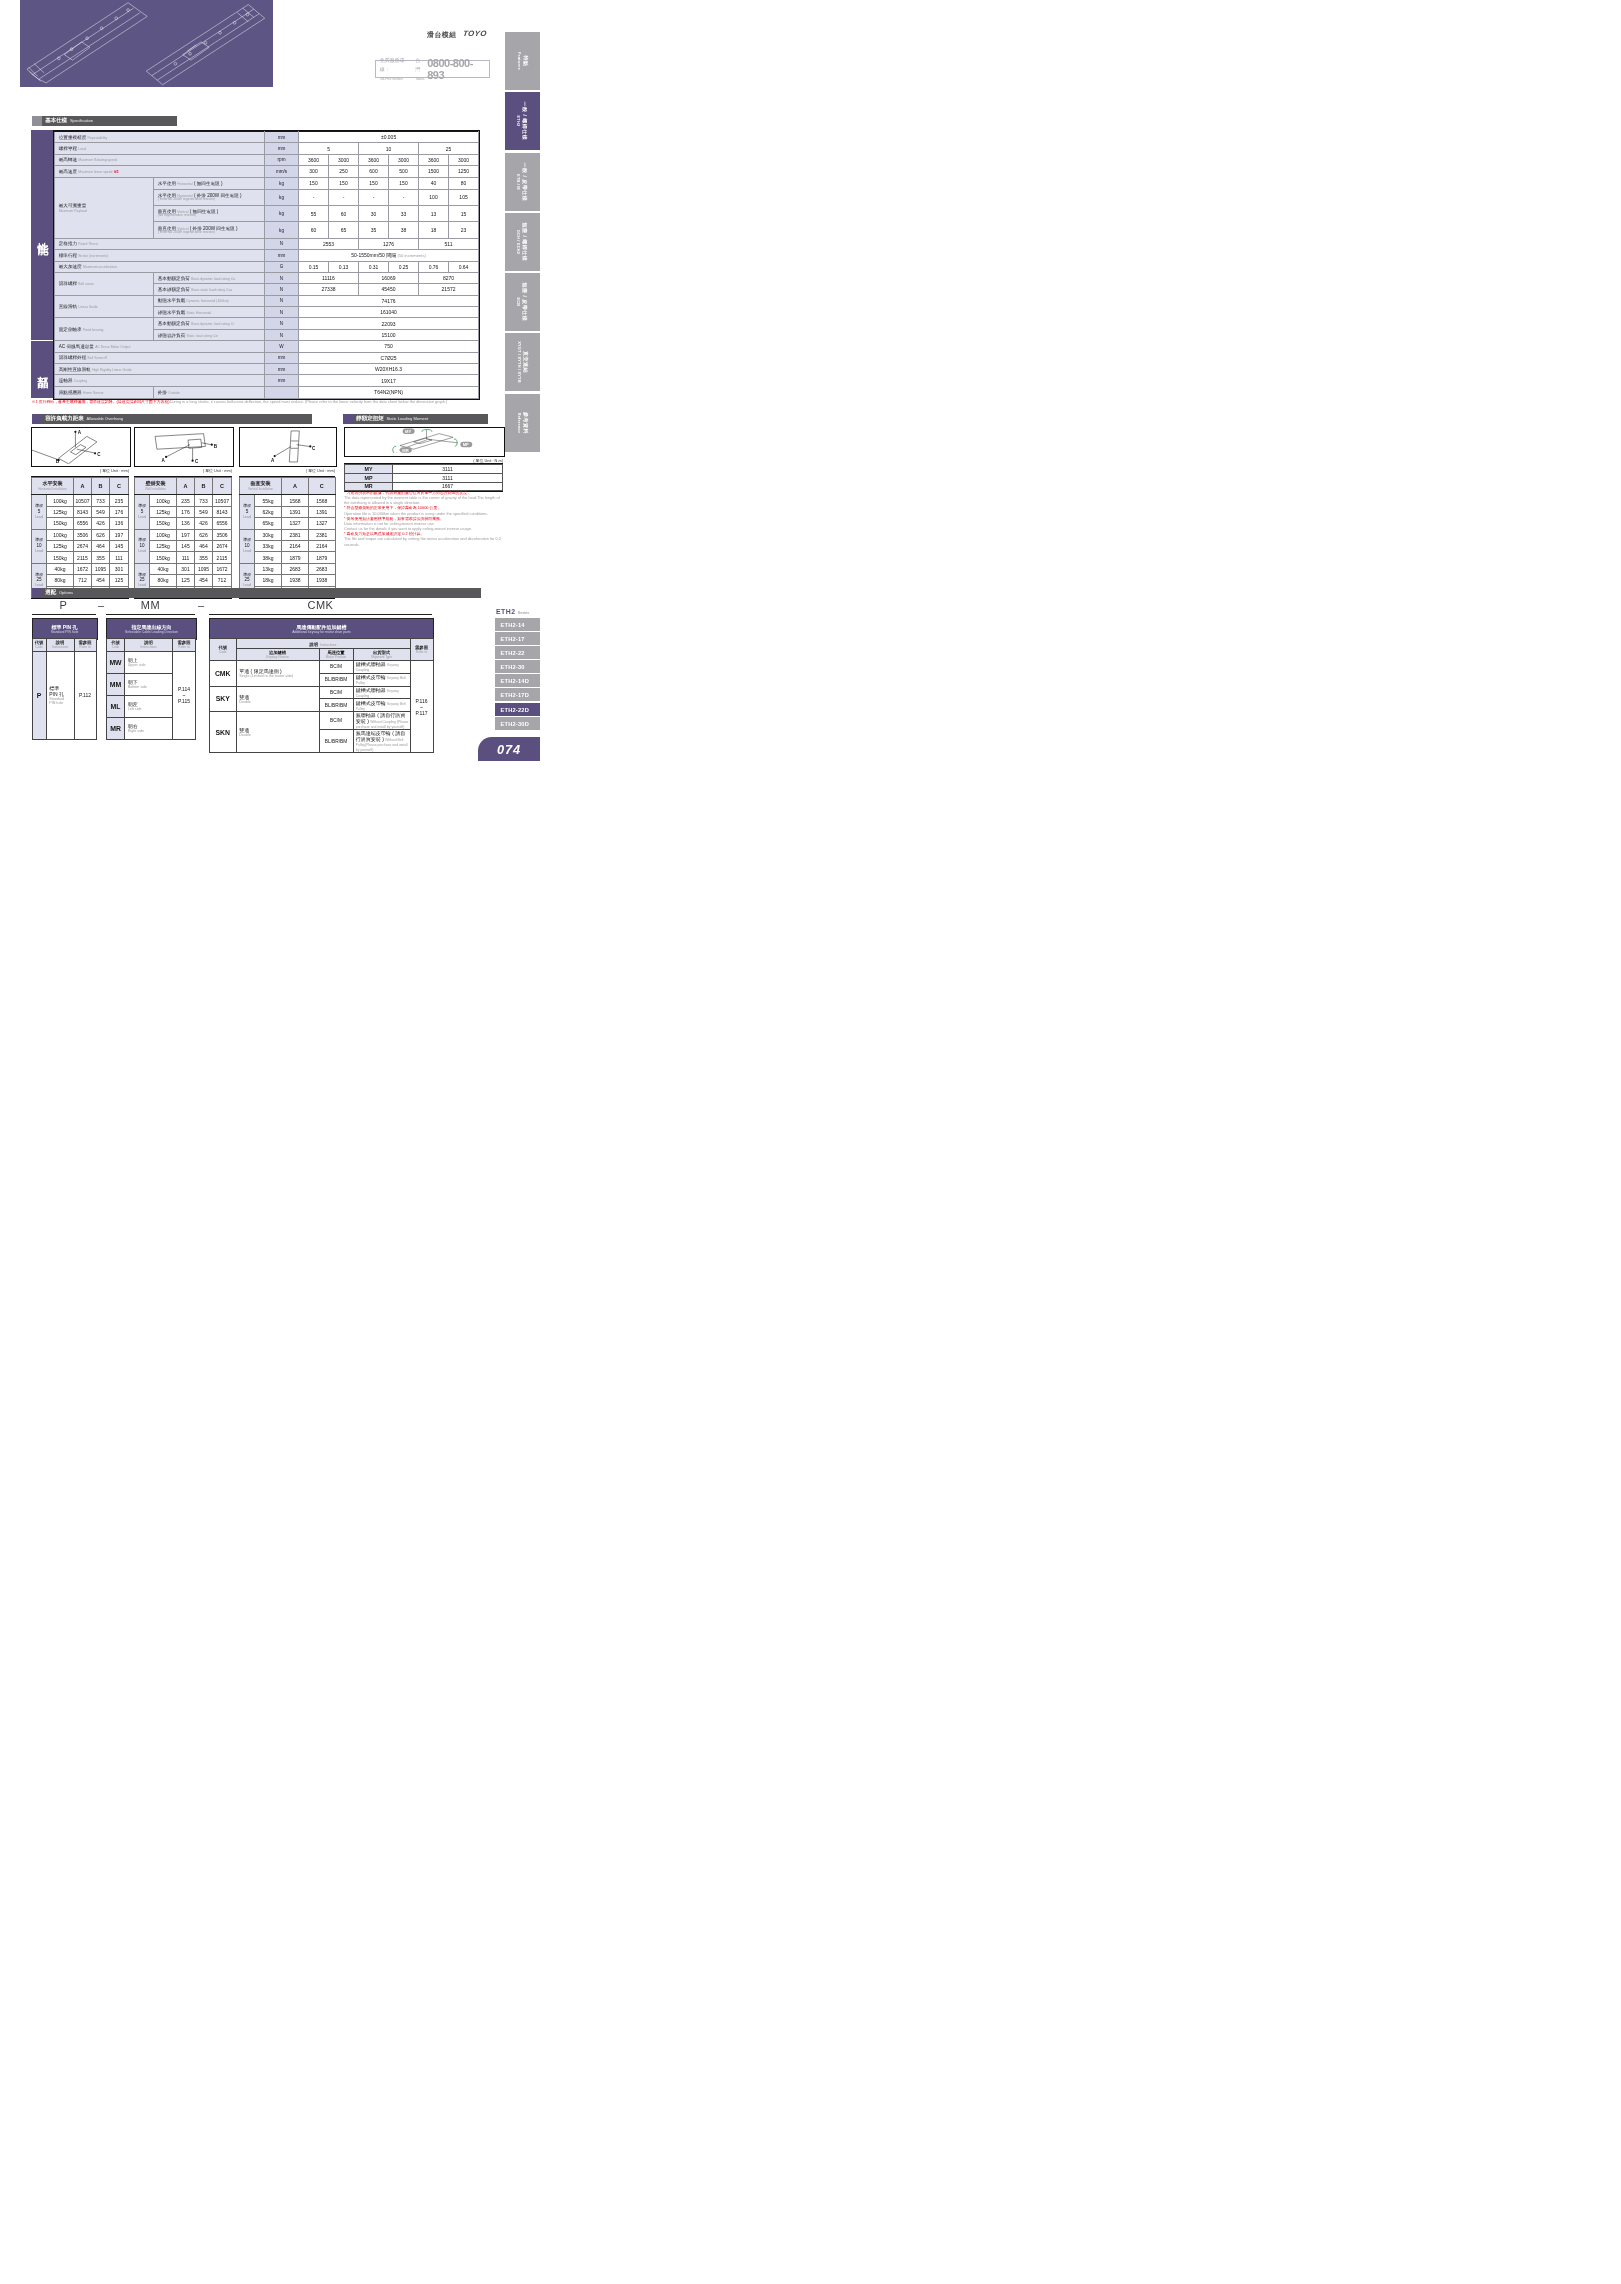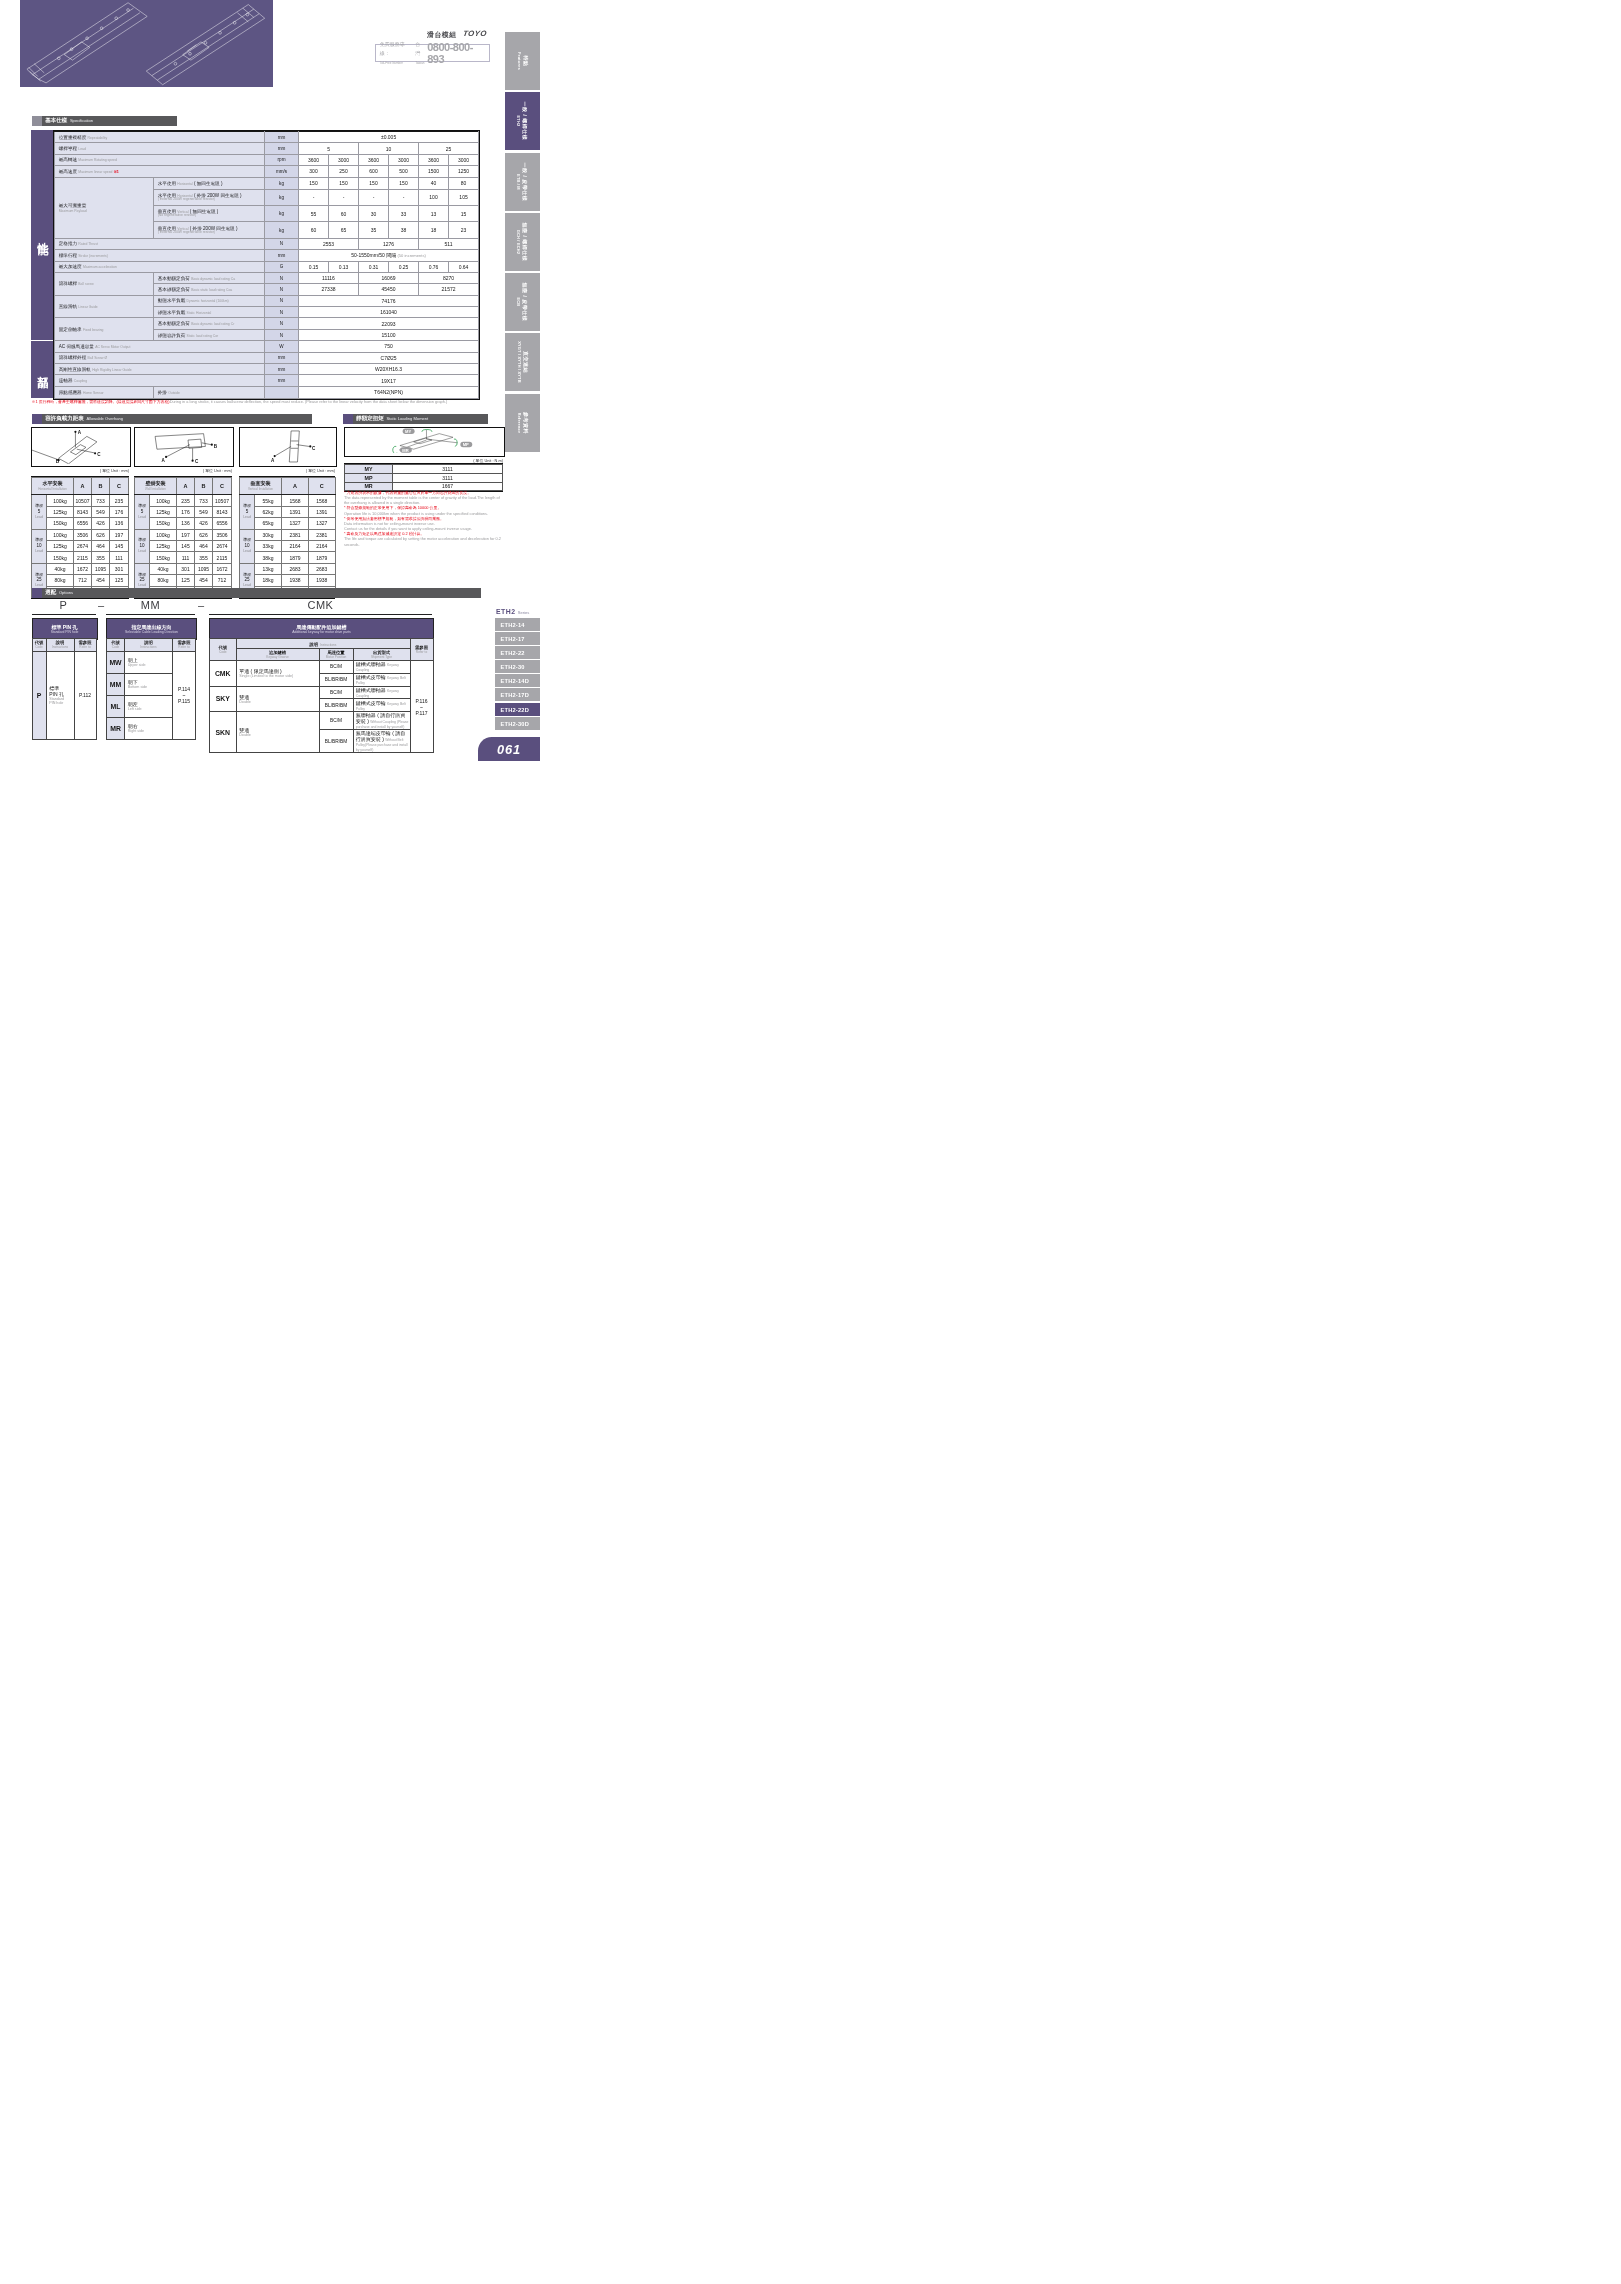--- a/index.html
+++ b/index.html
@@ -131,21 +131,21 @@
           <circle cx="470" cy="50" r="3"></circle>
           <circle cx="498" cy="32" r="3"></circle>
         <path d="M488,18 L512,38 M476,28 L500,48"></path>
       </g>
     </svg>
   </div>
 
   <div class="abs brand-cjk" style="left:427px;top:30px;">滑台模組</div>
   <div class="abs logo" style="left:463px;top:29px;">TOYO</div>
 
-  <div class="abs tollbox" style="left:375px;top:44px;width:106px;height:13.2px;">
+  <div class="abs tollbox" style="left:375px;top:60px;width:106px;height:13.2px;">
     <span><span class="l1">免費服務專線：</span><br>
           <span class="l2">Toll-Free Number</span></span>
     <span><span class="l1">台灣</span><br>
           <span class="l2">Taiwan</span></span>
     <span class="tollnum">0800-800-893</span>
   </div>
 
   <div class="abs tab" style="left:505px;top:32px;">
     <div class="rot">
         <span class="tc">特點</span>
@@ -959,16 +959,16 @@
   <div class="abs chip" style="left:495px;top:688px;">
       <span>ETH2-17D</span>
     </div>
   <div class="abs chip active" style="left:495px;top:703px;">
       <span>ETH2-22D</span>
     </div>
   <div class="abs chip" style="left:495px;top:717px;">
       <span>ETH2-30D</span>
     </div>
 
-  <div class="abs badge" style="left:478px;top:737px;width:62px;height:24px;">061</div>
+  <div class="abs badge" style="left:478px;top:737px;width:62px;height:24px;">074</div>
 
 </div>
 
 
 </body></html>

